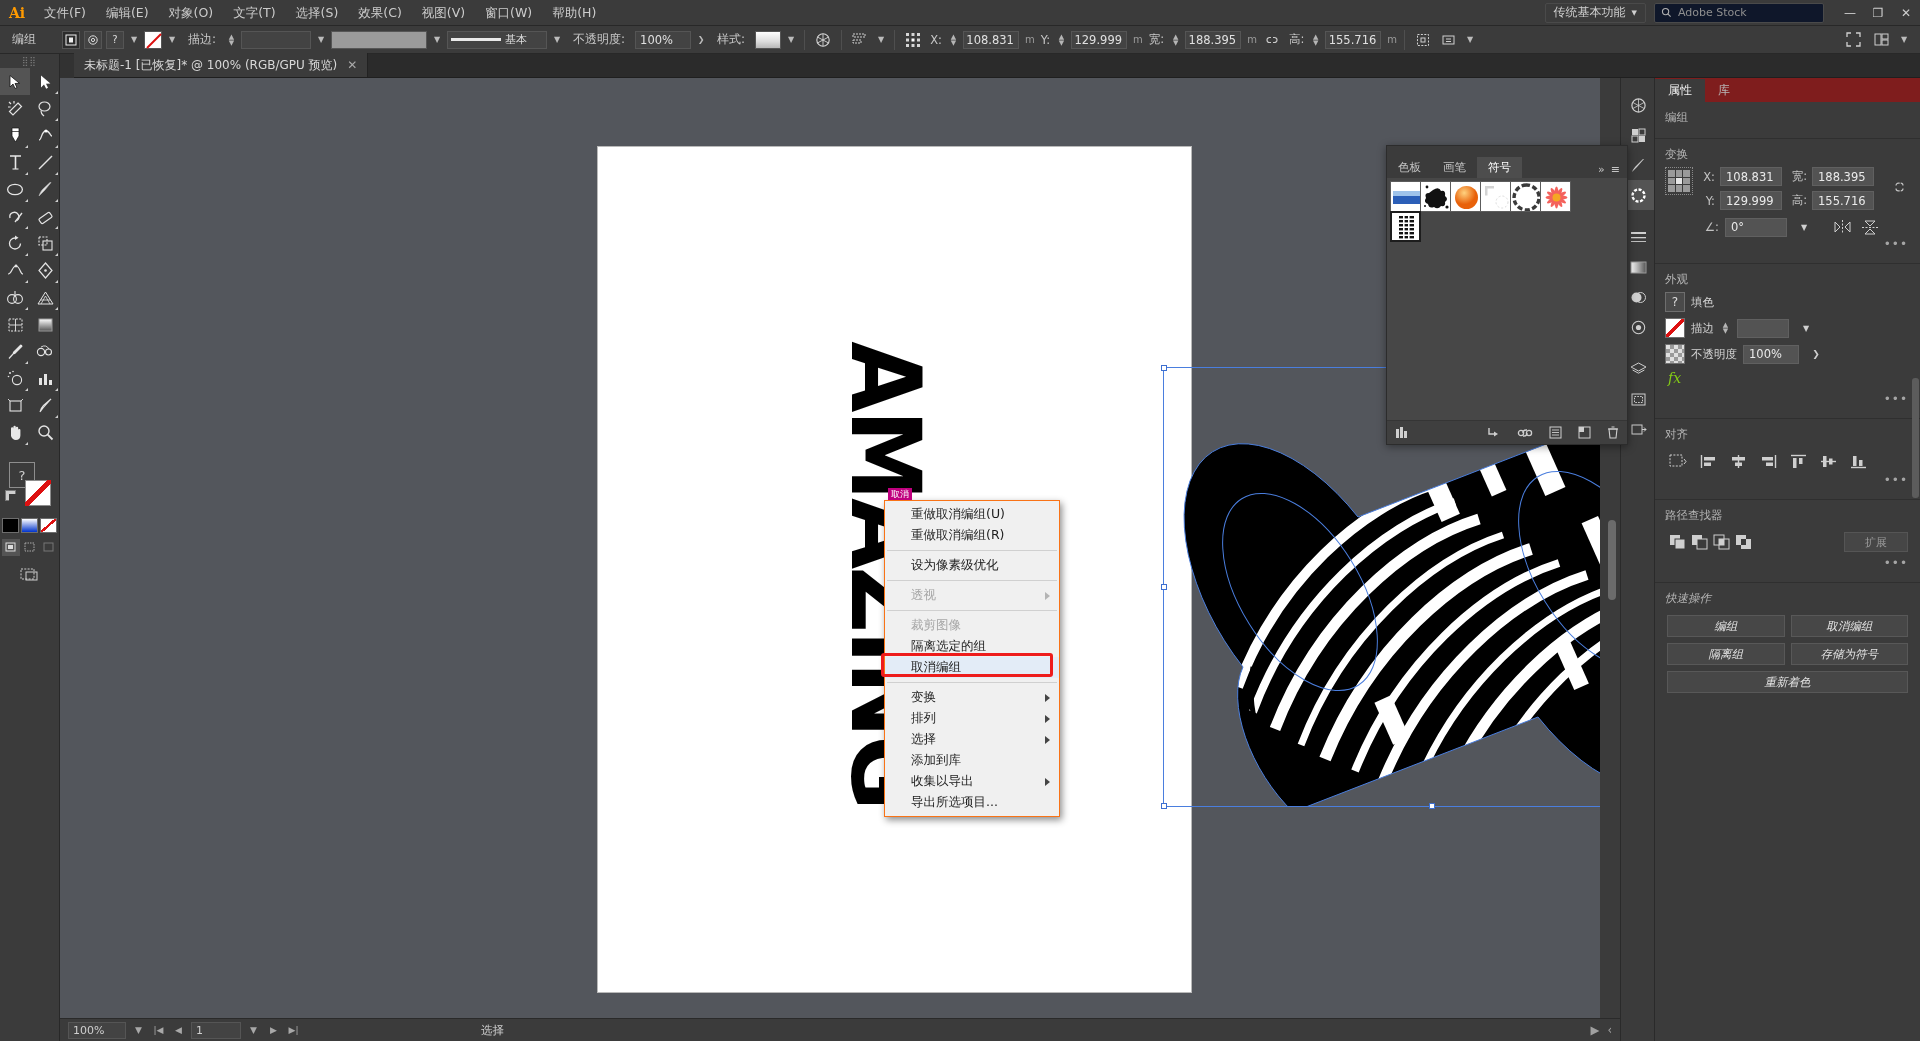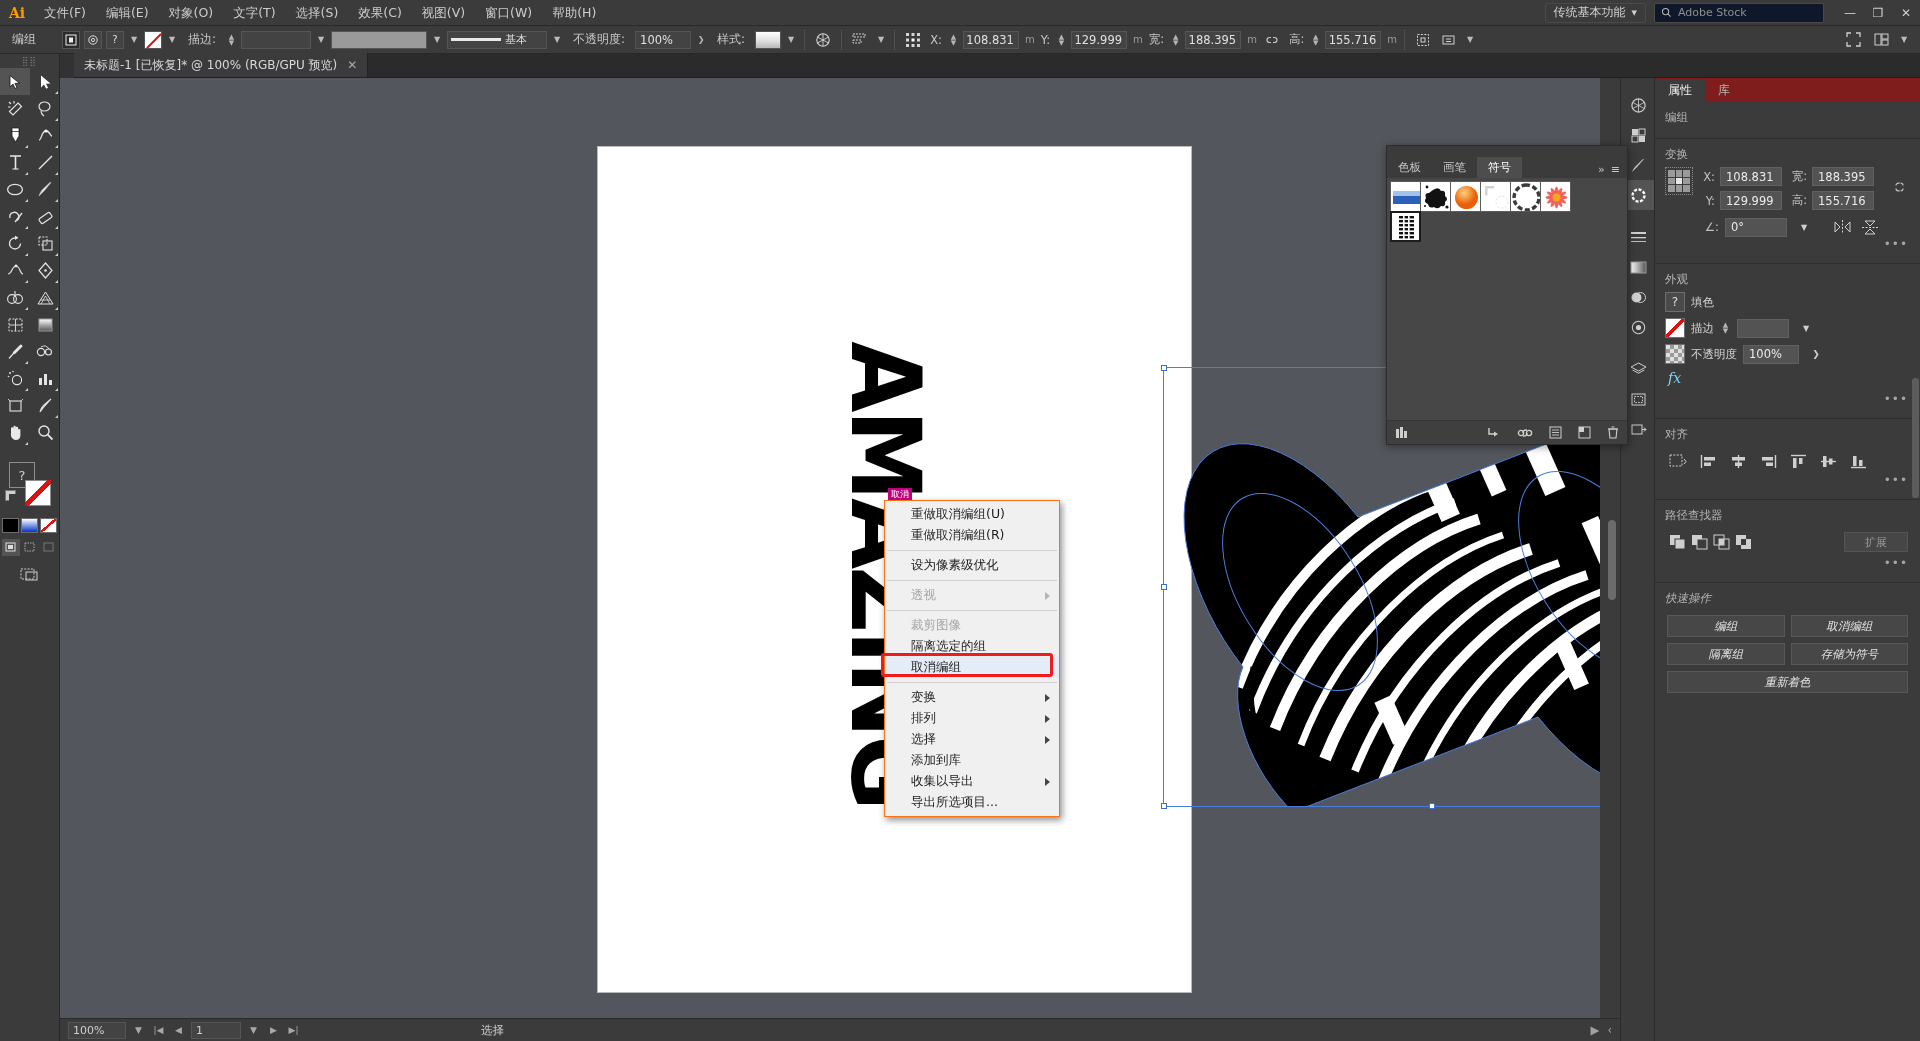--- a/index.html
+++ b/index.html
@@ -1126,21 +1126,21 @@
       </div>
       <div class="pr-row">
         <div class="swbox" style="background:
             linear-gradient(45deg,#9a9a9a 25%,transparent 25%,transparent 75%,#9a9a9a 75%) 0 0/8px 8px,
             linear-gradient(45deg,#9a9a9a 25%,#e0e0e0 25%,#e0e0e0 75%,#9a9a9a 75%) 4px 4px/8px 8px;"></div>
         <span style="font-size:11.5px;">不透明度</span>
         <div class="opa-field">100%</div>
         <span class="pr-ico" style="font-size:9px;">❯</span>
       </div>
       <div class="pr-row">
-        <span style="font-family:'DejaVu Serif',serif;font-style:italic;font-size:14px;color:#7dd3fc;padding-left:3px;">fx</span>
+        <span style="font-family:'DejaVu Serif',serif;font-style:italic;font-size:14px;color:#84cc16;padding-left:3px;">fx</span>
       </div>
       <div class="pr-dots">•••</div>
     </div>
 
     <div class="pr-sec">
       <div class="pr-sec-title">对齐</div>
       <div class="align-row">
         <span class="al-ico">
           <svg width="18" height="16" viewBox="0 0 18 16">
               <rect x="1" y="2" width="12" height="11" fill="none" stroke="#cfcfcf" stroke-dasharray="2 1.4"></rect>

